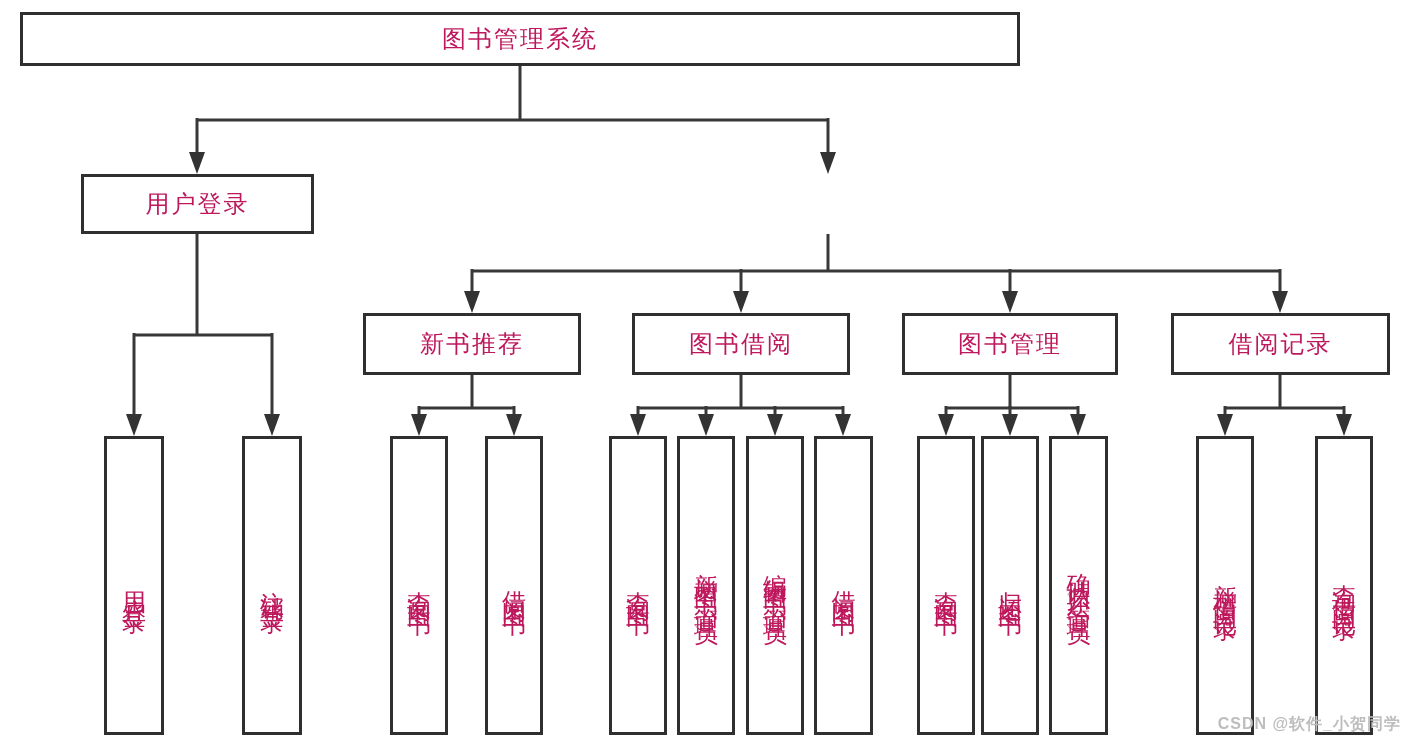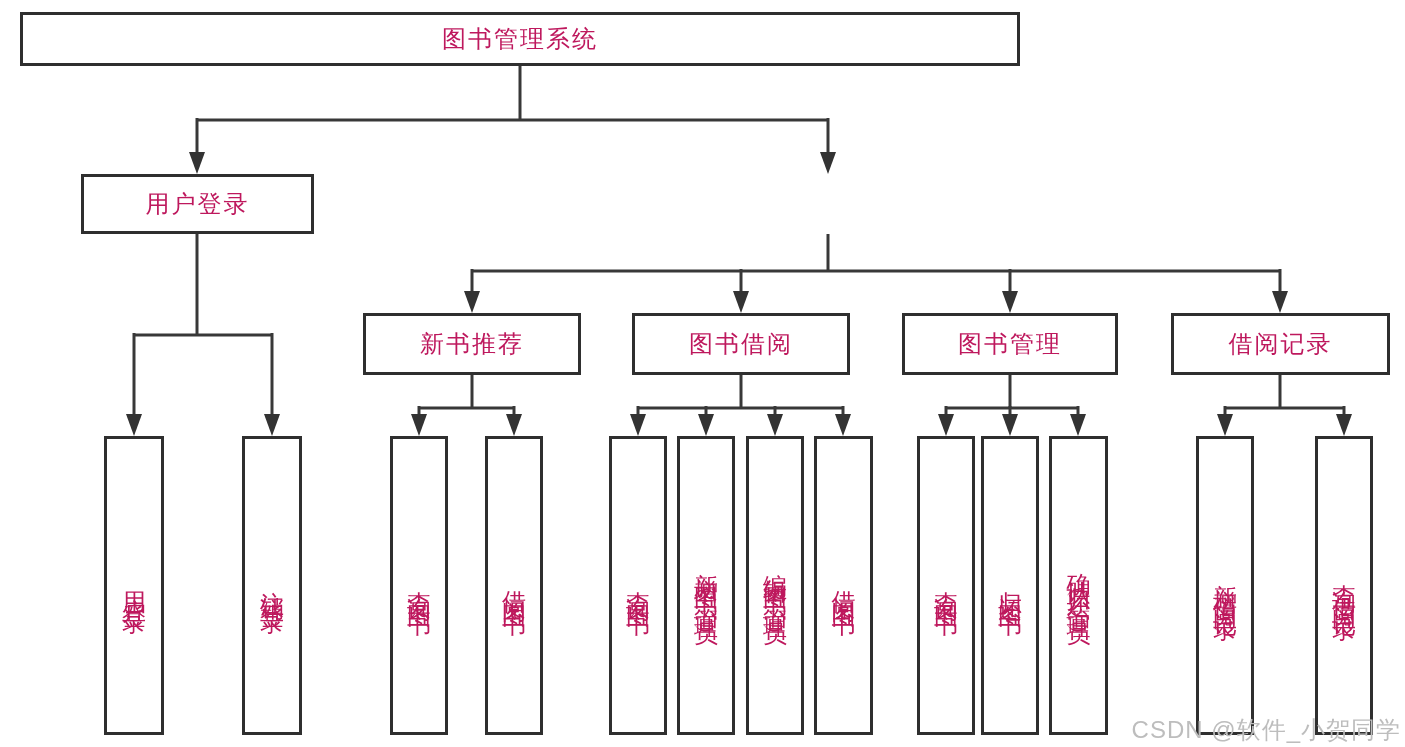--- a/index.html
+++ b/index.html
@@ -28,25 +28,26 @@
   .node.vert{
     writing-mode:vertical-rl;
     text-orientation:mixed;
     letter-spacing:7px;
     font-size:24px;
     padding:4px 0;
   }
   .watermark{
     position:absolute;
     right:4px;top:714px;
-    font-size:24px;
+    font-size:16px;
     color:#bdbdbd;
     letter-spacing:1px;
     z-index:5;
     white-space:nowrap;
+    font-weight:bold;
   }
 </style>
 </head>
 <body>
 
 <div id="canvas">
 
   <svg class="wires" viewBox="0 0 1405 747">
 
     <line x1="520" y1="66" x2="520" y2="120"></line>

